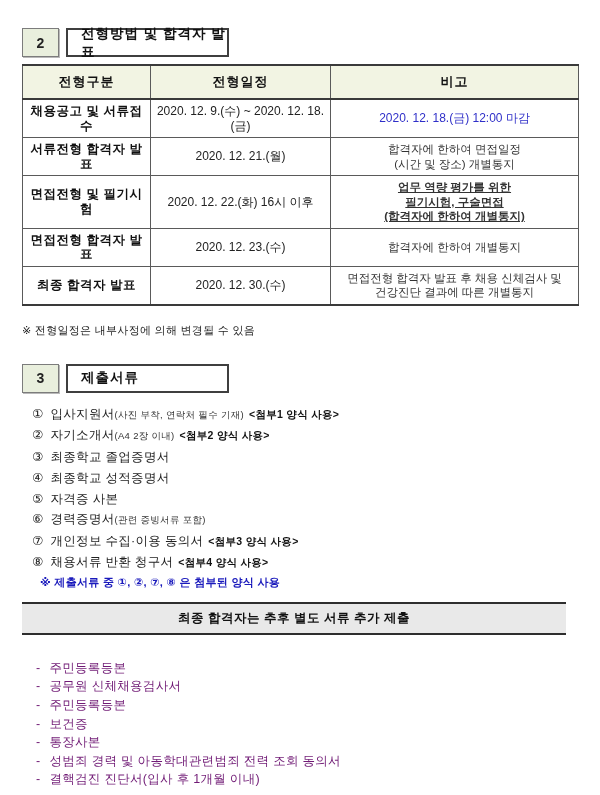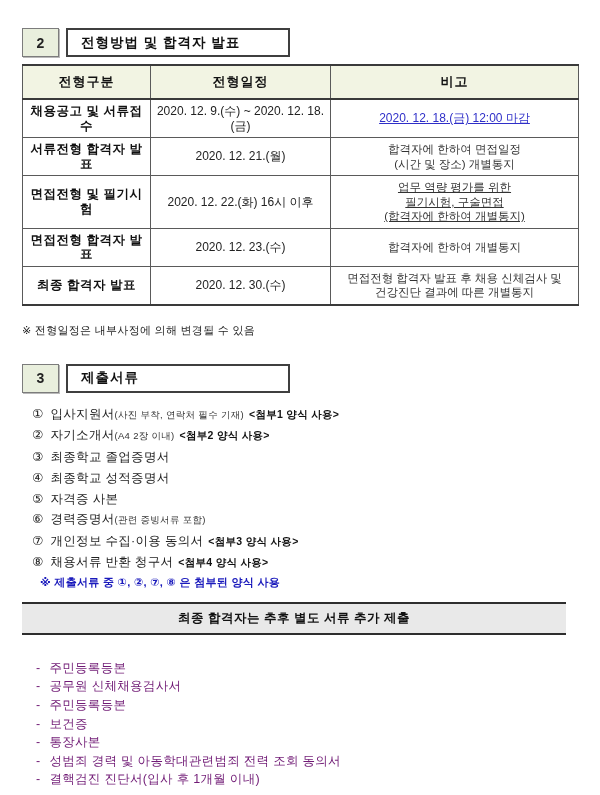--- a/index.html
+++ b/index.html
@@ -12,21 +12,21 @@
 
   
   .section-header { display:flex; align-items:stretch; gap:7px; }
   .num-box {
     width:37px; height:29px; box-sizing:border-box;
     background:#e9efdd; border:1px solid #7c7c7c; box-shadow:1px 1px 0 #b9b9b9;
     display:flex; align-items:center; justify-content:center;
     font-weight:bold; font-size:14px; color:#222;
   }
   .title-box {
-    width:224px; height:29px; box-sizing:border-box;
+    width:163px; height:29px; box-sizing:border-box;
     border:2px solid #3f3f3f; background:#fff;
     display:flex; align-items:center; padding-left:13px;
     font-weight:bold; font-size:13.5px; letter-spacing:1px; color:#111;
   }
 
   
   table.schedule {
     width:556px; margin-top:7px; border-collapse:collapse; table-layout:fixed;
     border-top:2px solid #3a3a3a; border-bottom:2px solid #3a3a3a;
   }
@@ -35,22 +35,22 @@
     border-top:2px solid #3a3a3a; border-bottom:2px solid #3a3a3a;
     font-size:13px; font-weight:bold; padding:7px 2px; letter-spacing:1px; color:#111;
   }
   table.schedule td {
     border:1px solid #5a5a5a; text-align:center; vertical-align:middle;
     padding:4px 2px; line-height:14.5px;
   }
   td.cell-category { font-weight:bold; font-size:12.5px; letter-spacing:0.5px; color:#111; }
   td.cell-schedule { font-size:12px; color:#222; }
   td.cell-note { font-size:11.5px; color:#333; }
-  td.cell-note .u { text-decoration:underline; }
-  .deadline-link { color:#2f2fc8; text-decoration:underline; font-size:12px; cursor:pointer; }
+  td.cell-note .u { text-decoration:underline;font-weight:bold; }
+  .deadline-link { color:#2f2fc8; font-size:12px; cursor:pointer; }
 
   .table-footnote { font-size:11px; margin-top:17px; color:#222; letter-spacing:0.3px; }
 
   .section3 { margin-top:26px; }
 
   
   .docs { margin:11px 0 0 10px; }
   .doc-item { font-size:12.5px; line-height:20.8px; letter-spacing:0.3px; white-space:nowrap; color:#222; }
   .doc-item .num { margin-right:7px; font-size:12.5px; }
   .doc-item .detail { font-size:9.5px; color:#333; }

